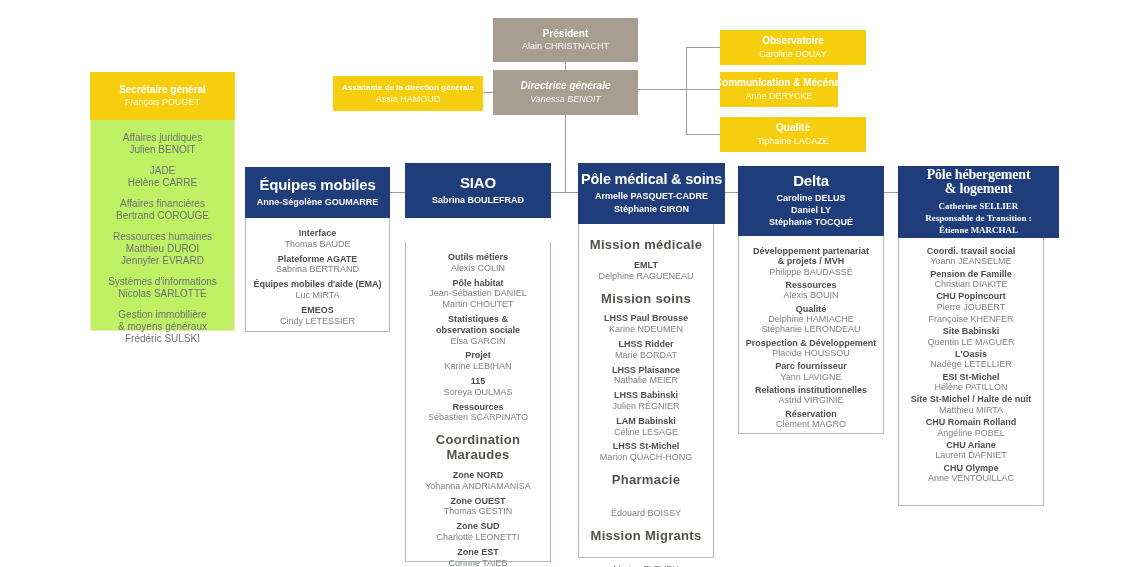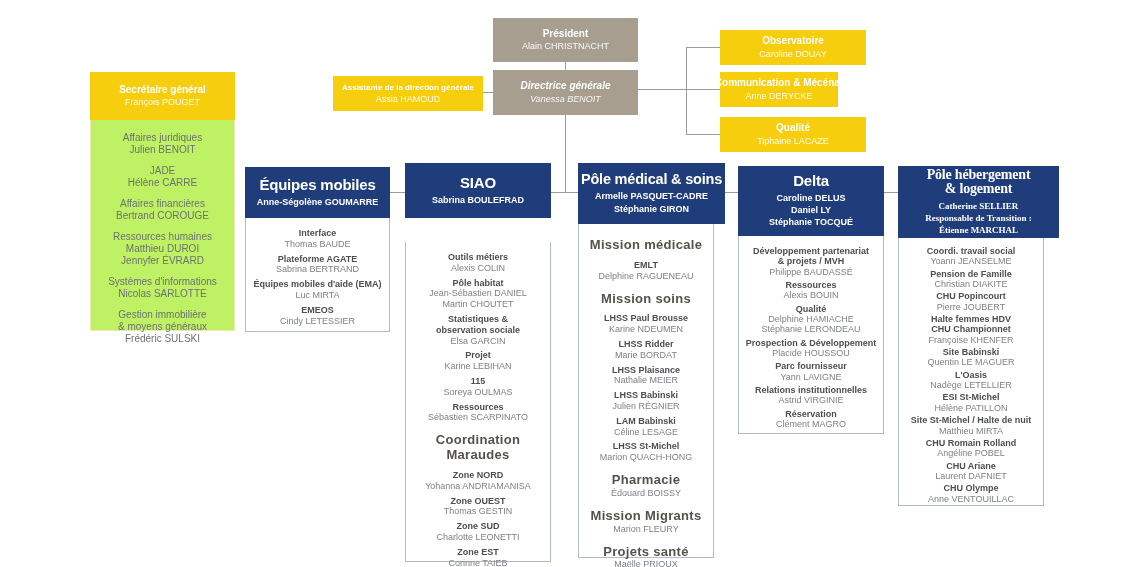--- a/index.html
+++ b/index.html
@@ -44,21 +44,21 @@
   #hdr-5{left:898px;top:166px;width:161px;height:72px;font-family:Liberation Serif, serif;}
   #hdr-5 .col-title{font-size:14px;}
   
   .col-body{position:absolute;background:#fff;border:1px solid var(--body_border,#b2b8c8);
             border-top:none;box-sizing:border-box;text-align:center;padding-top:10px;z-index:2;}
   .col-body .entry{margin-bottom:4px;}
   .col-body .role{font-weight:bold;color:#4d4e50;font-size:9px;line-height:1.2;}
   .col-body .names{color:#7e8184;font-size:9px;line-height:1.2;}
   .col-body .subtitle{font-weight:bold;color:#55524b;font-size:13px;line-height:1.15;
                       letter-spacing:.3px;margin:10px 0 7px;}
-  .col-body .subtitle .names{font-weight:normal;margin-top:0;letter-spacing:0;}
+  .col-body .subtitle .names{font-weight:normal;margin-top:20px;letter-spacing:0;}
   #body-1{left:245px;top:218px;width:145px;height:114px;}
   #body-2{left:405px;top:218px;width:146px;height:320px;margin-top:24px;}
   #body-3{left:578px;top:224px;width:136px;height:334px;padding-top:4px;}
   #body-4{left:738px;top:236px;width:146px;height:198px;}
   #body-4 .role,#body-4 .names{line-height:1.15;}
   #body-4 .entry{margin-bottom:3px;}
   #body-5{left:898px;top:238px;width:146px;height:268px;padding-top:8px;}
   #body-5 .role,#body-5 .names{line-height:1.15;}
   #body-5 .entry{margin-bottom:2px;}
 </style>
@@ -505,24 +505,20 @@
       </div>
       <div class="entry">
         <div class="role">
           <div>CHU Popincourt</div>
         </div>
         <div class="names">
           <div>Pierre JOUBERT</div>
         </div>
       </div>
       <div class="entry">
-        <div class="role">
-          <div>Halte femmes HDV</div>
-          <div>CHU Championnet</div>
-        </div>
         <div class="names">
           <div>Françoise KHENFER</div>
         </div>
       </div>
       <div class="entry">
         <div class="role">
           <div>Site Babinski</div>
         </div>
         <div class="names">
           <div>Quentin LE MAGUER</div>

